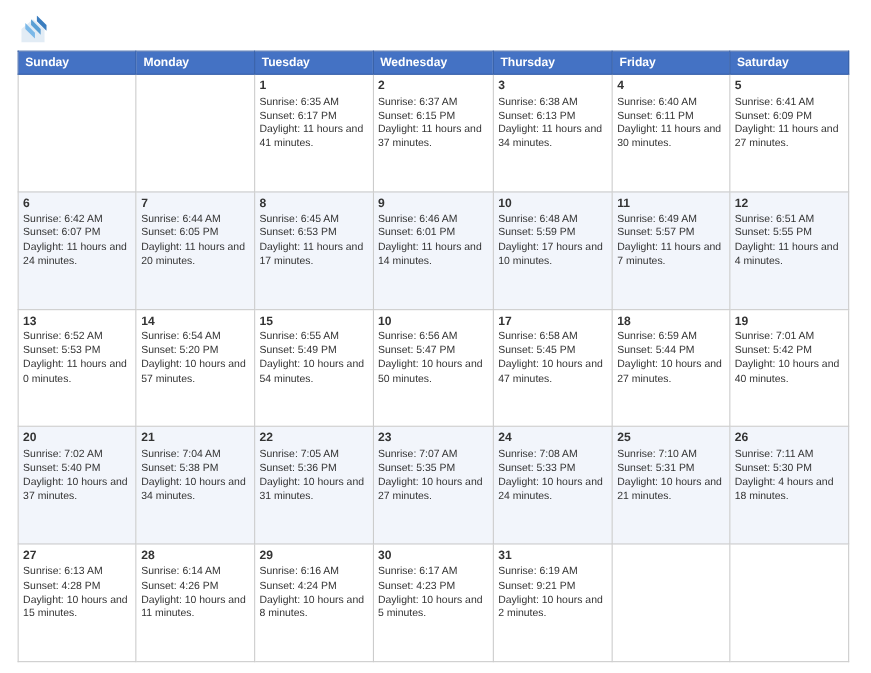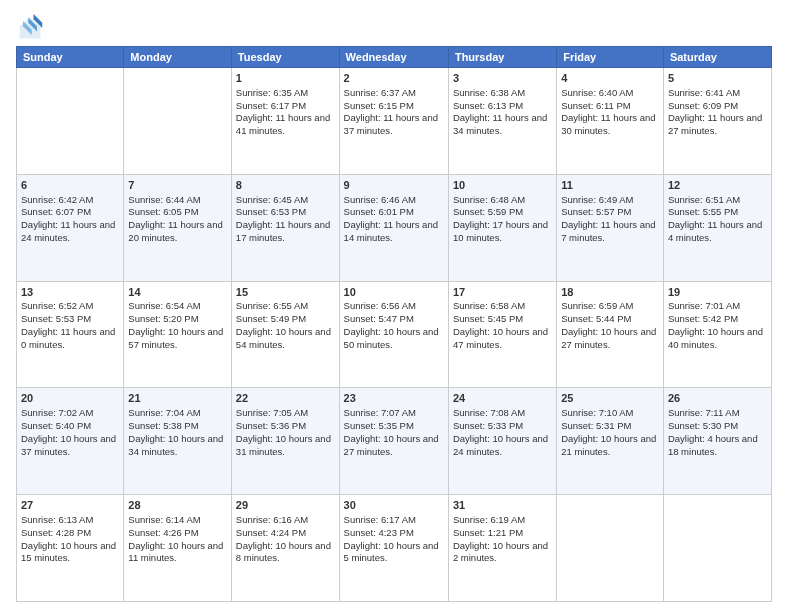--- a/index.html
+++ b/index.html
@@ -325,21 +325,21 @@
           </td>
           <td>
             <span class="day-number">30</span>
             <div>Sunrise: 6:17 AM</div>
             <div>Sunset: 4:23 PM</div>
             <div>Daylight: 10 hours and 5 minutes.</div>
           </td>
           <td>
             <span class="day-number">31</span>
             <div>Sunrise: 6:19 AM</div>
-            <div>Sunset: 1:21 PM</div>
+            <div>Sunset: 9:21 PM</div>
             <div>Daylight: 10 hours and 2 minutes.</div>
           </td>
           <td class="empty-cell"></td>
           <td class="empty-cell"></td>
         </tr>
       </tbody>
   </table>
 </div>
 
 </body></html>

